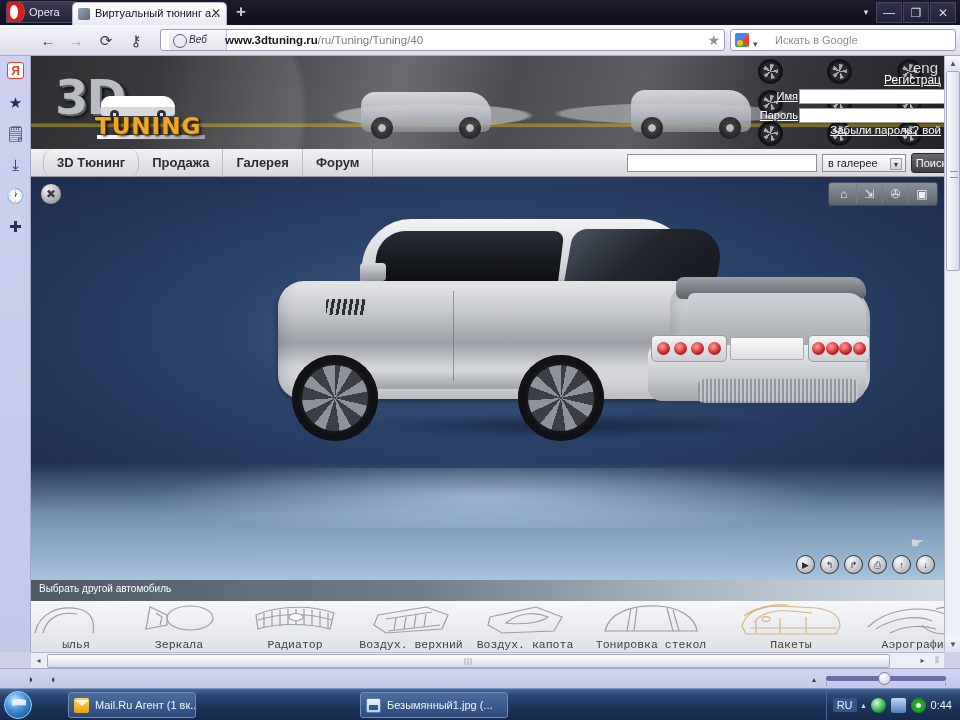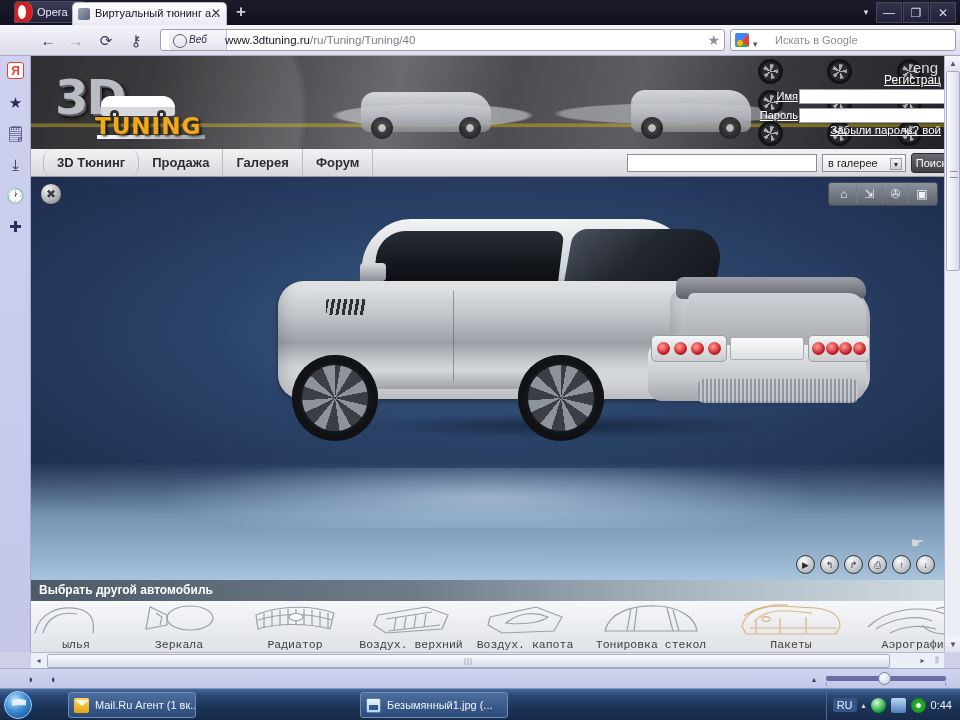--- a/index.html
+++ b/index.html
@@ -27,21 +27,21 @@
   
   .titlebar {
     position: absolute; left: 0; top: 0; width: 960px; height: 25px;
     background: linear-gradient(#1b1b2c, #101020);
   }
   .opera-badge {
     position: absolute; left: 6px; top: 1px; width: 72px; height: 22px;
     background: linear-gradient(#3b3b55, #23233a);
     border: 1px solid #4a4a66; border-radius: 4px 4px 0 0;
     color: #e8e8f5; font-size: 11px; line-height: 20px; padding-left: 22px;
-    white-space: nowrap; overflow: hidden; margin-left: 8px;
+    white-space: nowrap; overflow: hidden;
   }
   .opera-o {
     position: absolute; left: -4px; top: -2px; width: 22px; height: 24px;
     background: radial-gradient(circle at 50% 50%, #e02020 40%, #8a0d0d 100%);
     border-radius: 50%;
     box-shadow: inset 0 0 3px #fff6;
   }
   .opera-o::after {
     content: ""; position: absolute; left: 7px; top: 5px;
     width: 8px; height: 14px; background: #ffffff; border-radius: 50%;
@@ -98,21 +98,21 @@
     font-size: 10px; color: #2f2f44; line-height: 20px; padding-left: 20px; font-style: italic;
   }
   .webbadge::before {
     content: ""; position: absolute; left: 4px; top: 4px; width: 12px; height: 12px;
     border: 1.5px solid #5b5b78; border-radius: 50%;
   }
   .urltext {
     position: absolute; left: 64px; top: 0; height: 20px; line-height: 20px;
     font-size: 11.5px; color: #7b7b90; white-space: nowrap;
   }
-  .urltext b { color: #16161f; font-weight: normal; }
+  .urltext b { color: #16161f; font-weight: bold; }
   .starbtn {
     position: absolute; right: 4px; top: 2px; font-size: 14px; color: #8e8ea6;
   }
   .searchbox {
     position: absolute; left: 730px; top: 4px; width: 226px; height: 22px;
     background: #ffffff; border: 1px solid #9c9cb5; border-radius: 3px;
     font-size: 11px; color: #8b8b9e; line-height: 20px; padding-left: 44px;
     white-space: nowrap; overflow: hidden;
   }
   .gicon {
@@ -484,21 +484,21 @@
     border: 1px solid #2f3238;
     color: #2b2e33; font-size: 9px; text-align: center; line-height: 18px; font-style: normal;
   }
 
   
   .choosebar {
     position: absolute; left: 0; top: 524px; width: 913px; height: 21px;
     background: linear-gradient(90deg, #4e5a67 0%, #6e7c8a 42%, #aab7c3 72%, #d3dbe2 100%);
   }
   .choosebar span {
-    position: absolute; left: 8px; top: 3px; font-size: 12px; font-weight: bold; color: #ffffff;
+    position: absolute; left: 8px; top: 3px; font-size: 10px; font-weight: normal; color: #ffffff;
   }
 
   
   .partstrip {
     position: absolute; left: 0; top: 545px; width: 913px; height: 51px;
     background: linear-gradient(180deg,#f6f7f9 0%, #e9ebee 55%, #dfe2e6 100%);
   }
   .parts {
     position: absolute; left: 0; top: 0; width: 913px; height: 51px;
     display: flex; align-items: flex-end;

